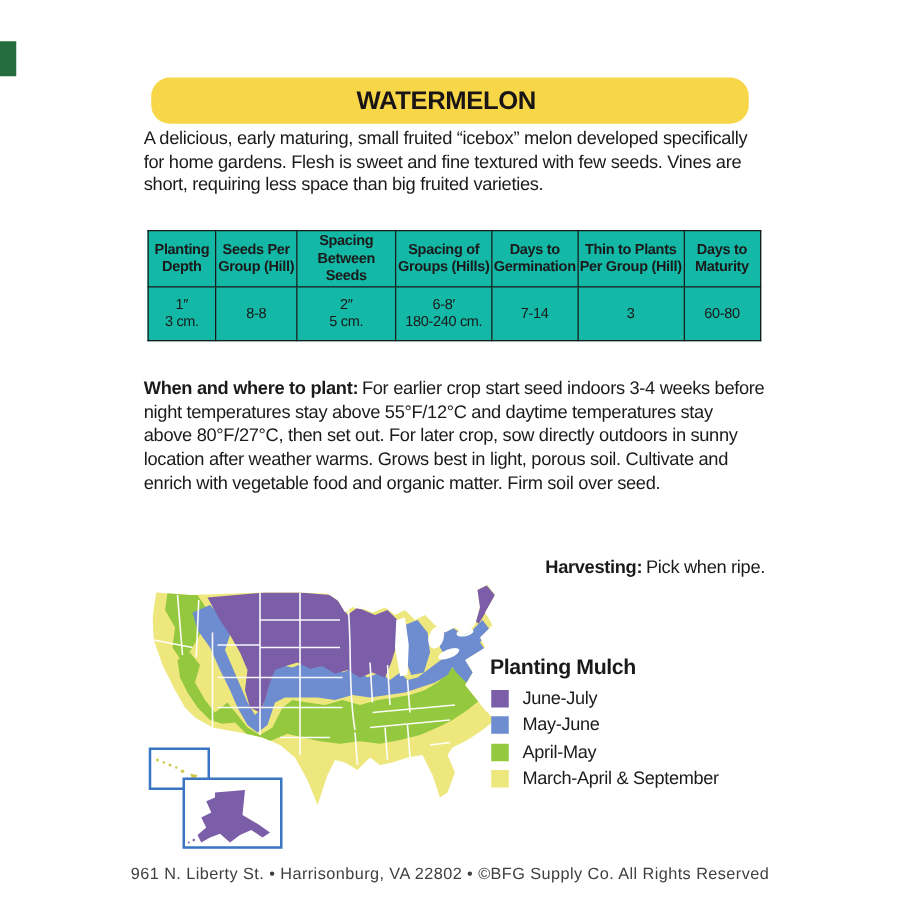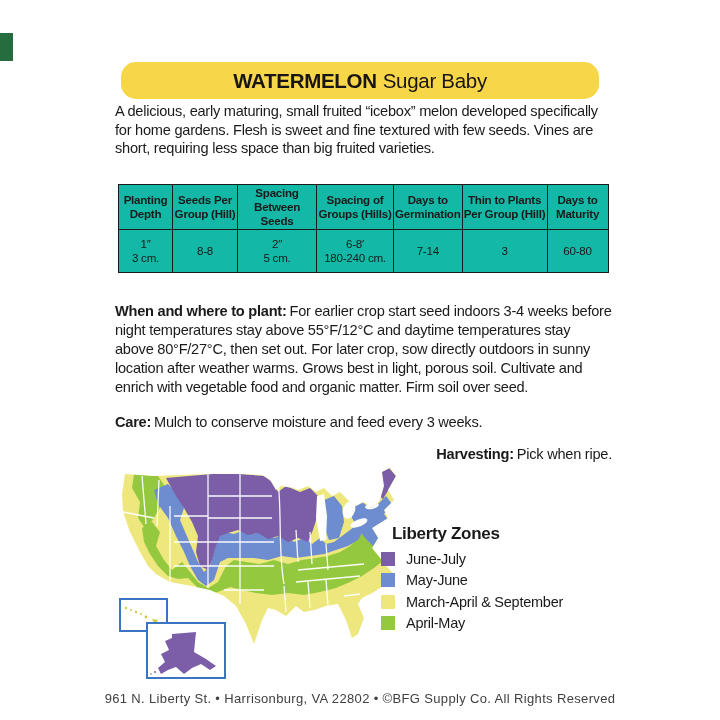--- a/index.html
+++ b/index.html
@@ -33,39 +33,38 @@
   .section b{letter-spacing:-0.25px;margin-right:3px;}
   #section-when{top:287px;}
   #section-care{top:398px;}
   #section-harvest{top:430px;text-align:right;}
 
   
   #map-wrap{left:112px;top:466px;width:302px;height:216px;}
 
   
   #legend-title{left:392px;top:524px;font-size:17px;font-weight:bold;letter-spacing:-0.3px;}
-  #legend{left:381px;top:548px;}
+  #legend{left:393px;top:548px;}
   .legend-item{display:flex;align-items:center;height:21.5px;}
   .swatch{width:14px;height:14px;margin-right:11px;flex:0 0 auto;}
   .legend-label{font-size:14.5px;letter-spacing:-0.25px;}
 
   
   #footer{left:0;top:691px;width:720px;text-align:center;font-size:13px;
           letter-spacing:0.35px;color:#404040;}
 </style>
 </head>
 <body>
 
 <div id="page">
 
   <div id="corner-mark" class="abs" style="background: rgb(37, 108, 63);"></div>
 
   <div id="banner" class="abs" style="background: rgb(247, 214, 72);">
     <span class="t t-bold">WATERMELON</span>
-    <span class="t">Sugar Baby</span>
   </div>
 
   <div id="description" class="abs">A delicious, early maturing, small fruited “icebox” melon developed specifically for home gardens. Flesh is sweet and fine textured with few seeds. Vines are short, requiring less space than big fruited varieties.</div>
 
   <table id="info-table" class="abs" style="background: #14b8a6;">
     <colgroup>
       <col style="width:54px">
         <col style="width:65px">
         <col style="width:79px">
       <col style="width:77px">
@@ -100,21 +99,20 @@
 180-240 cm.</td>
       <td>7-14</td>
       <td>3</td>
       <td>60-80</td>
     </tr>
   </tbody>
     </table>
 
   <p id="section-when" class="abs section"><b>When and where to plant:</b><span>For earlier crop start seed indoors 3-4 weeks before night temperatures stay above 55°F/12°C and daytime temperatures stay above 80°F/27°C, then set out. For later crop, sow directly outdoors in sunny location after weather warms. Grows best in light, porous soil. Cultivate and enrich with vegetable food and organic matter. Firm soil over seed.</span></p>
 
-  <p id="section-care" class="abs section"><b>Care:</b><span>Mulch to conserve moisture and feed every 3 weeks.</span></p>
 
   <p id="section-harvest" class="abs section"><b>Harvesting:</b><span>Pick when ripe.</span></p>
 
   <div id="map-wrap" class="abs">
     <svg width="302" height="216" viewBox="0 0 302 216" xmlns="http://www.w3.org/2000/svg">
       <defs>
         <clipPath id="usClip">
           <path d="M 10,28 L 13,8 L 40,10 L 70,9 L 100,8 L 128,8 L 150,9 L 158,14 L 164,24
                    L 172,18 L 186,24 L 196,20 L 204,26 L 212,22 L 220,30 L 228,26 L 236,34
                    L 244,40 L 252,36 L 260,42 L 268,34 L 272,20 L 270,6 L 278,2 L 284,10
@@ -186,35 +184,35 @@
         <rect x="35" y="157" width="78" height="55" fill="#ffffff" stroke-width="2" stroke="#3A75C4"></rect>
         <path d="M 60,168 L 84,166 L 82,186 L 94,193 L 104,200 L 98,204 L 89,198 L 80,202
                  L 72,208 L 64,201 L 56,204 L 49,208 L 46,202 L 53,196 L 49,188 L 57,184
                  L 53,175 L 60,172 Z" fill="#7C5EA8"></path>
         <circle cx="43" cy="206" r="1" fill="#7C5EA8"></circle>
         <circle cx="39" cy="208" r="0.8" fill="#7C5EA8"></circle>
       </g>
     </svg>
   </div>
 
-  <div id="legend-title" class="abs">Liberty Zones</div>
+  <div id="legend-title" class="abs">Planting Mulch</div>
   <div id="legend" class="abs">
     <div class="legend-item">
       <span class="swatch" style="background: rgb(124, 94, 168);"></span>
       <span class="legend-label">June-July</span>
     </div>
     <div class="legend-item">
       <span class="swatch" style="background: rgb(110, 140, 208);"></span>
       <span class="legend-label">May-June</span>
     </div>
     <div class="legend-item">
+      <span class="swatch" style="background: rgb(148, 201, 63);"></span>
+      <span class="legend-label">April-May</span>
+    </div>
+    <div class="legend-item">
       <span class="swatch" style="background: rgb(237, 231, 126);"></span>
       <span class="legend-label">March-April &amp; September</span>
     </div>
-    <div class="legend-item">
-      <span class="swatch" style="background: rgb(148, 201, 63);"></span>
-      <span class="legend-label">April-May</span>
-    </div>
   </div>
 
   <div id="footer" class="abs">961 N. Liberty St. • Harrisonburg, VA 22802 • ©BFG Supply Co. All Rights Reserved</div>
 
 </div>
 
 </body></html>

